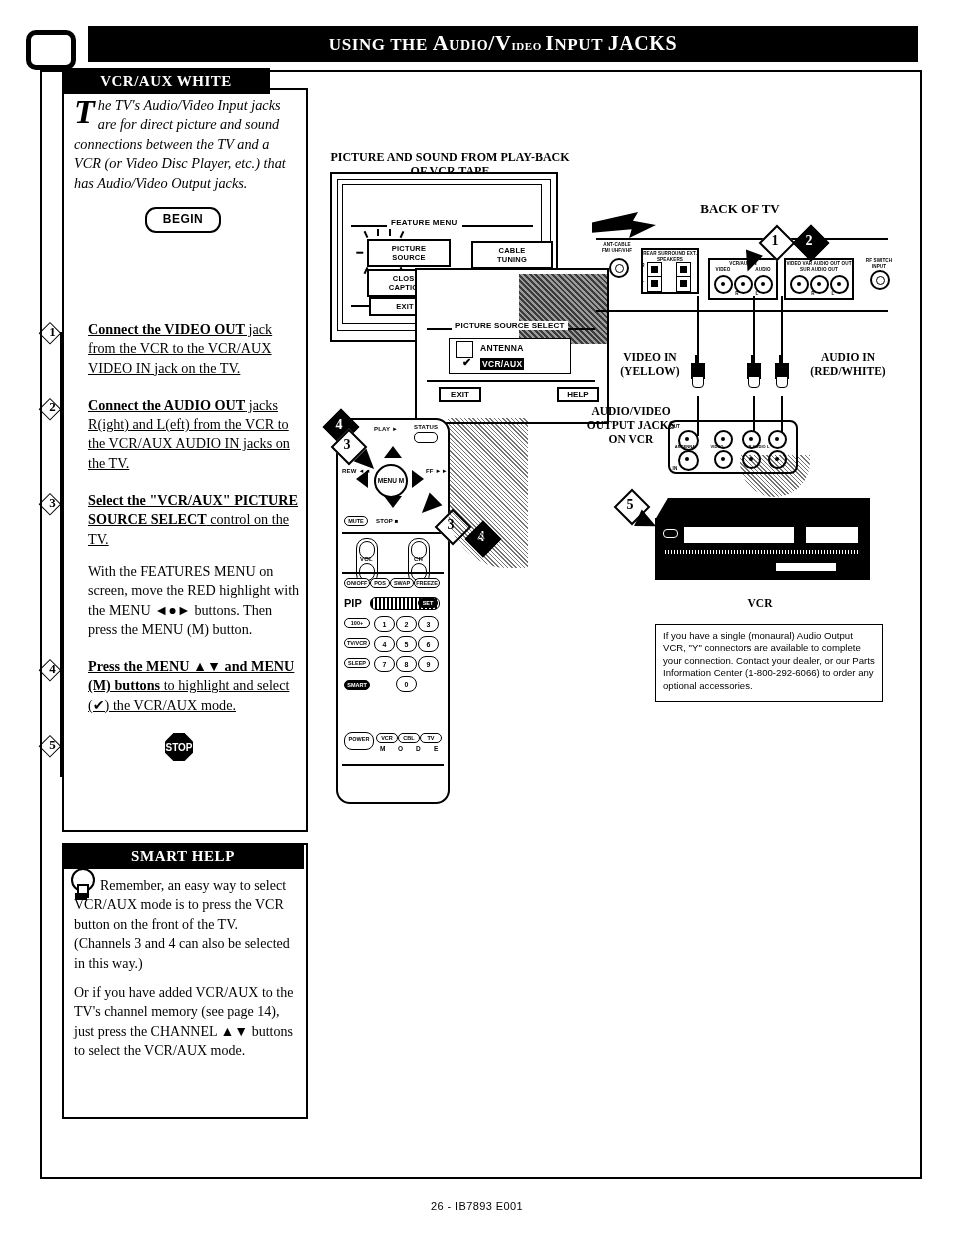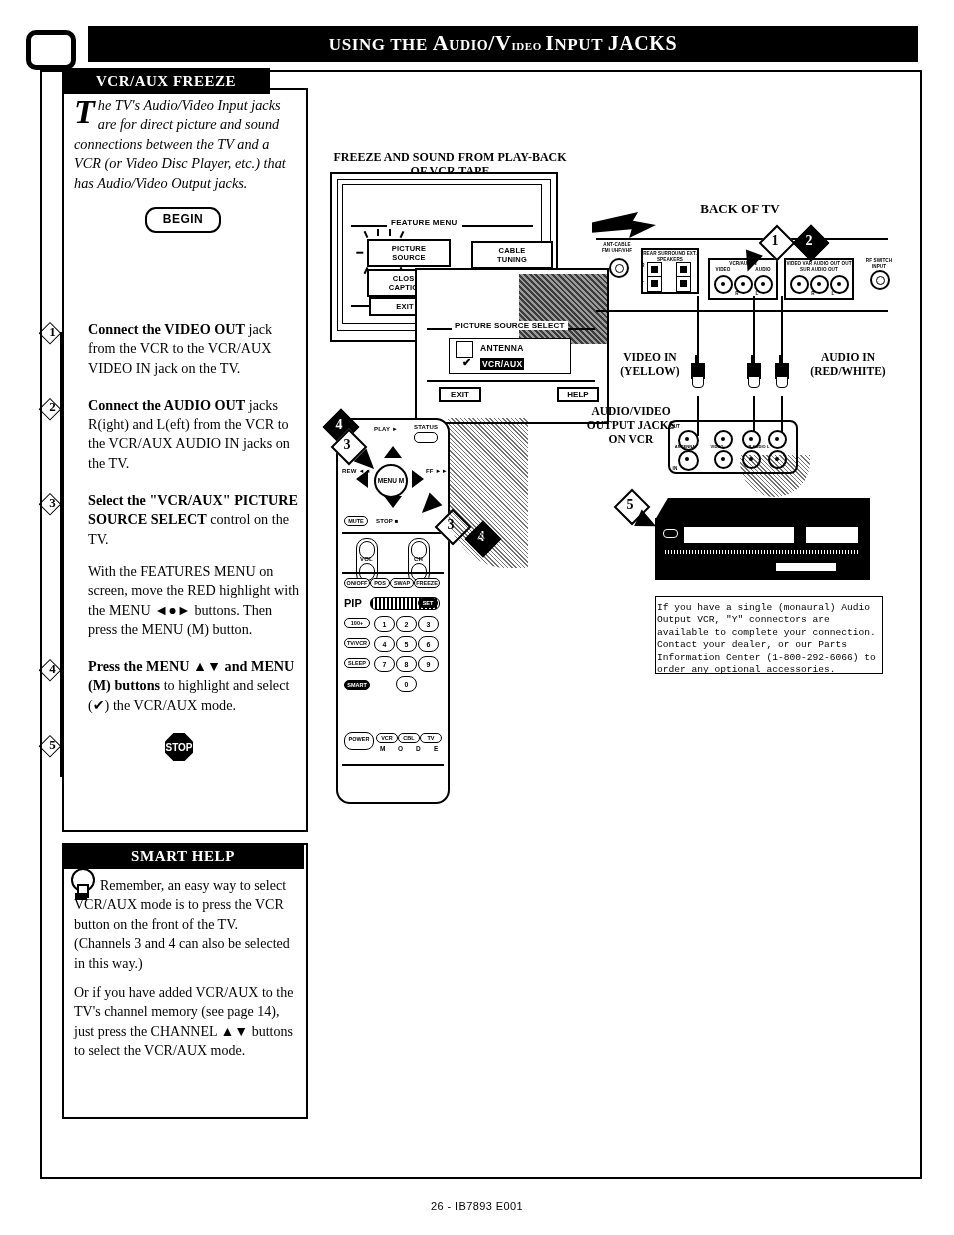--- a/index.html
+++ b/index.html
@@ -21,21 +21,21 @@
   .intro{position:absolute;left:74px;top:96px;width:218px;font-style:italic;font-size:14.3px;line-height:19.4px;}
   .dropcap{float:left;font-size:34px;line-height:28px;font-weight:bold;font-style:italic;padding:2px 3px 0 0;}
   .intro p{margin:0 0 14px 0;}
   .begin{display:block;margin:2px auto 0 auto;width:72px;text-align:center;font-family:"Liberation Sans",sans-serif;font-weight:bold;font-size:12px;border:2px solid #000;border-radius:11px;padding:1px 0 2px;letter-spacing:.5px;font-style:normal;}
 
   .steps{position:absolute;left:50px;top:320px;width:250px;}
   .step{position:relative;margin-bottom:12px;padding-left:8px;}
   .diamond{position:absolute;left:-8px;top:1px;width:21px;height:21px;}
   .diamond span{position:absolute;left:0;top:0;width:14px;height:14px;border:1.6px solid #000;transform:rotate(45deg) translate(3px,3px);}
   .diamond b{position:absolute;left:0;top:0;width:21px;height:21px;display:flex;align-items:center;justify-content:center;font-size:13px;font-weight:bold;font-family:"Liberation Serif",serif;}
-  .step-text{font-size:14.2px;line-height:19.3px;padding-left:30px;}
+  .step-text{font-size:14.2px;line-height:19.3px;padding-left:30px;text-decoration:underline;}
   .step-text b{font-weight:bold;}
   .sub{font-size:14.2px;line-height:19.3px;padding-left:30px;margin-top:13px;}
   .rail{position:absolute;left:60px;top:332px;width:2px;height:445px;background:#000;}
   .stopbadge{width:28px;height:28px;margin:6px auto 0 auto;background:#000;color:#fff;font-family:"Liberation Sans",sans-serif;font-weight:bold;font-size:10px;display:flex;align-items:center;justify-content:center;clip-path:polygon(30% 0,70% 0,100% 30%,100% 70%,70% 100%,30% 100%,0 70%,0 30%);}
 
   
   .help-box{position:absolute;left:62px;top:843px;width:242px;height:272px;border:2px solid #000;background:#fff;}
   .help-hdr{position:absolute;left:62px;top:843px;width:242px;height:26px;background:#000;color:#fff;display:flex;align-items:center;justify-content:center;font-family:"Liberation Serif",serif;font-weight:bold;font-size:15px;letter-spacing:.6px;}
   .help-body{position:absolute;left:74px;top:876px;width:220px;font-size:14px;line-height:19.4px;}
   .help-body p{margin:0 0 10px 0;}
@@ -119,21 +119,21 @@
 
   .vcrbox{position:absolute;left:655px;top:498px;width:215px;height:85px;}
   .vcr-top{position:absolute;left:0;top:0;width:215px;height:22px;background:#000;clip-path:polygon(6% 0,100% 0,100% 100%,0 100%);}
   .vcr-face{position:absolute;left:0;top:20px;width:215px;height:62px;background:#000;}
   .vcr-slot{position:absolute;left:28px;top:8px;width:110px;height:16px;background:#fff;border:1px solid #000;}
   .vcr-disp{position:absolute;left:150px;top:8px;width:52px;height:16px;background:#fff;border:1px solid #000;}
   .vcr-knob{position:absolute;left:8px;top:11px;width:13px;height:7px;border:1.5px solid #fff;border-radius:4px;}
   .vcr-strip{position:absolute;left:10px;top:32px;width:195px;height:4px;background:repeating-linear-gradient(90deg,#fff 0 1px,#000 1px 3px);}
   .vcr-bar{position:absolute;left:120px;top:44px;width:60px;height:8px;background:#fff;border:1px solid #000;}
 
-  .notebox{position:absolute;left:655px;top:596px;width:228px;height:78px;border:1.5px solid #000;background:#fff;padding:5px 1px;box-sizing:border-box;font-family:Liberation Mono, monospace;font-size:9.6px;line-height:12.4px;}
+  .notebox{position:absolute;left:655px;top:624px;width:228px;height:78px;border:1.5px solid #000;background:#fff;padding:5px 7px;box-sizing:border-box;font-family:Liberation Sans, sans-serif;font-size:9.6px;line-height:12.4px;}
 
   .jcap{position:absolute;font-family:"Liberation Serif",serif;font-weight:bold;font-size:11.5px;line-height:14px;text-align:center;}
 
   .marker{position:absolute;width:34px;height:26px;}
   .marker .d{position:absolute;left:0;top:0;width:22px;height:22px;border:2px solid #000;transform:rotate(45deg);left:6px;top:2px;background:#fff;}
   .marker .n{position:absolute;left:0;top:0;width:34px;height:26px;display:flex;align-items:center;justify-content:center;font-family:"Liberation Serif",serif;font-weight:bold;font-size:14px;}
   .marker.solid .d{background:#000;}
   .marker.solid .n{color:#fff;}
 
   .hand{position:absolute;width:0;height:0;border-left:9px solid transparent;border-right:9px solid transparent;border-bottom:20px solid #000;}
@@ -152,21 +152,21 @@
 
   <div class="title-bar">
     <div class="t">
       <span class="sc">U</span><span style="font-size:17px">SING THE </span><span class="sc" style="font-size:22px">A</span><span style="font-size:14px">UDIO</span><span style="font-size:22px">/V</span><span style="font-size:11px">IDEO </span><span style="font-size:22px">I</span><span style="font-size:17px">NPUT </span><span style="font-size:22px">J</span><span style="font-size:20px">ACKS</span>
     </div>
   </div>
 
   <div class="frame"></div>
 
   <div class="left-col"></div>
-  <div class="left-hdr">VCR/AUX FREEZE</div>
+  <div class="left-hdr">VCR/AUX WHITE</div>
 
   <div class="intro">
     <p><span class="dropcap">T</span><span>he TV's Audio/Video Input jacks are for direct picture and sound connections between the TV and a VCR (or Video Disc Player, etc.) that has Audio/Video Output jacks.</span></p>
     <span class="begin">BEGIN</span>
   </div>
 
   <div class="rail"></div>
 
   <div class="steps">
 
@@ -218,21 +218,21 @@
   <div class="bulb">
       <div class="g"></div>
       <div class="n"></div>
       <div class="b"></div>
     </div>
   <div class="help-body">
     <p style="text-indent:26px;">Remember, an easy way to select VCR/AUX mode is to press the VCR button on the front of the TV. (Channels 3 and 4 can also be selected in this way.)</p>
     <p>Or if you have added VCR/AUX to the TV's channel memory (see page 14), just press the CHANNEL ▲▼ buttons to select the VCR/AUX mode.</p>
   </div>
 
-  <div class="cap tvcap">FREEZE AND SOUND FROM PLAY-BACK OF VCR TAPE</div>
+  <div class="cap tvcap">PICTURE AND SOUND FROM PLAY-BACK OF VCR TAPE</div>
 
   <div class="tvset">
     <div class="tvscreen">
       <div class="menuline"></div>
       <div class="menuline2"></div>
       <div class="menulabel">FEATURE MENU</div>
       <div class="spark">
         <i style="left:6px;top:0;transform:rotate(-25deg)"></i>
           <i style="left:18px;top:-2px"></i>
         <i style="left:30px;top:-2px"></i>

